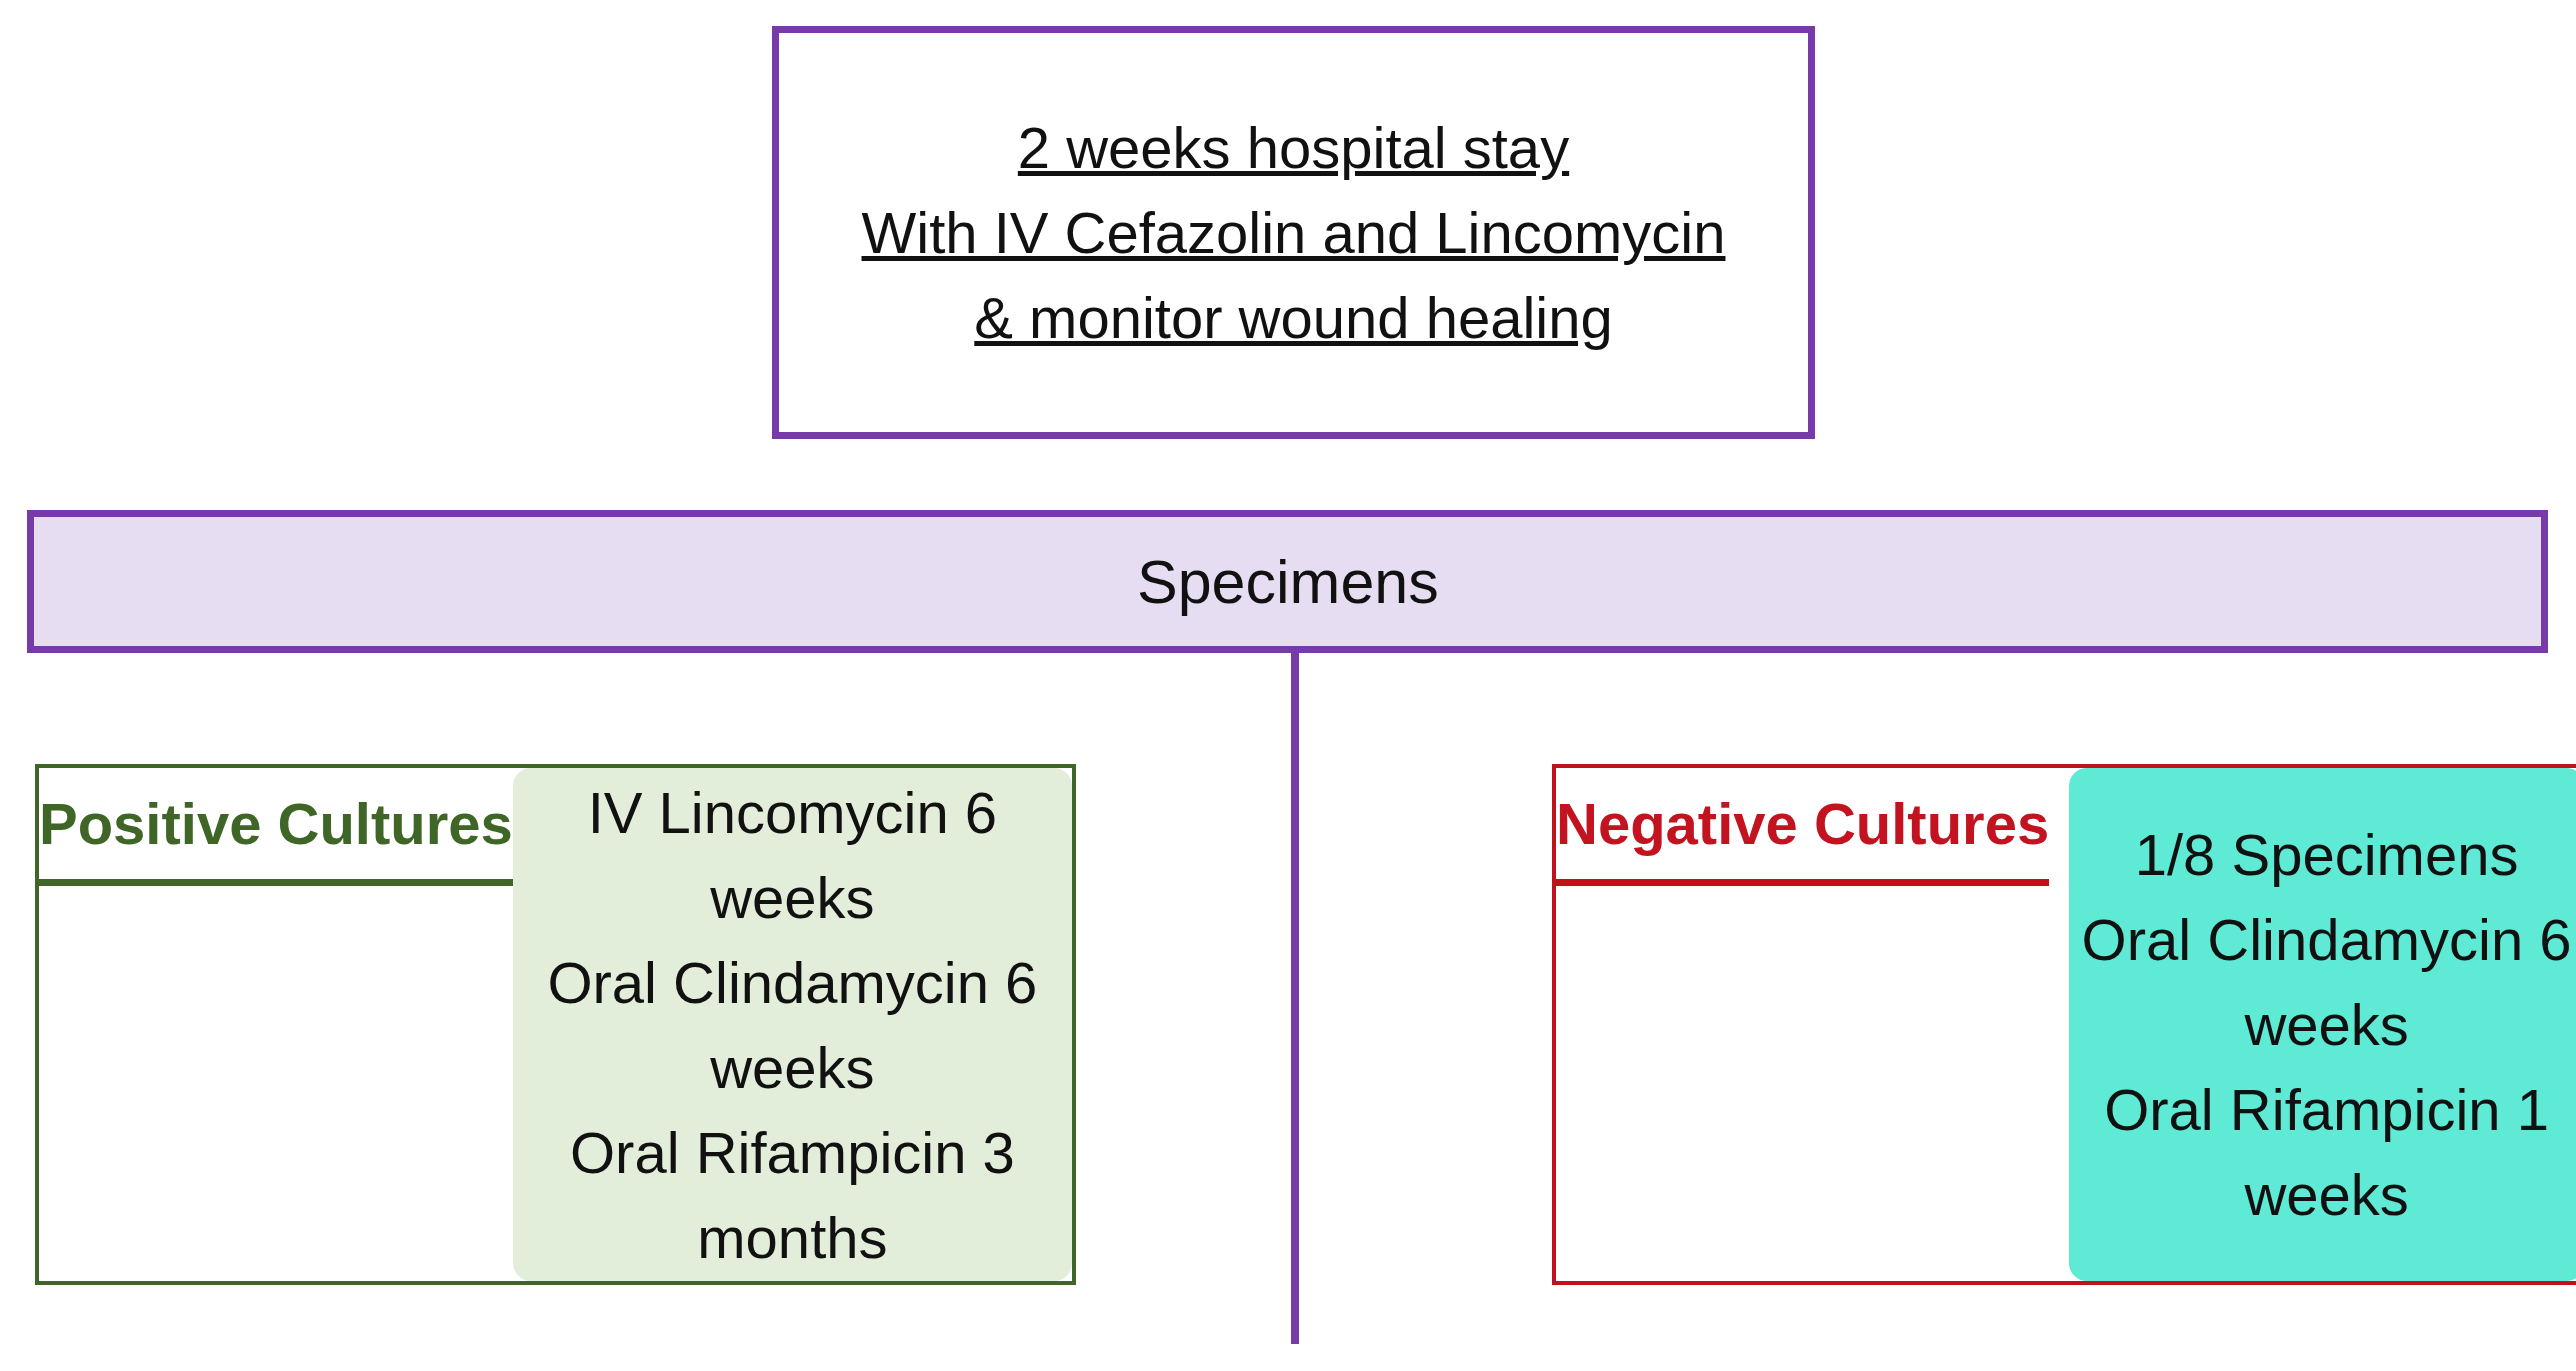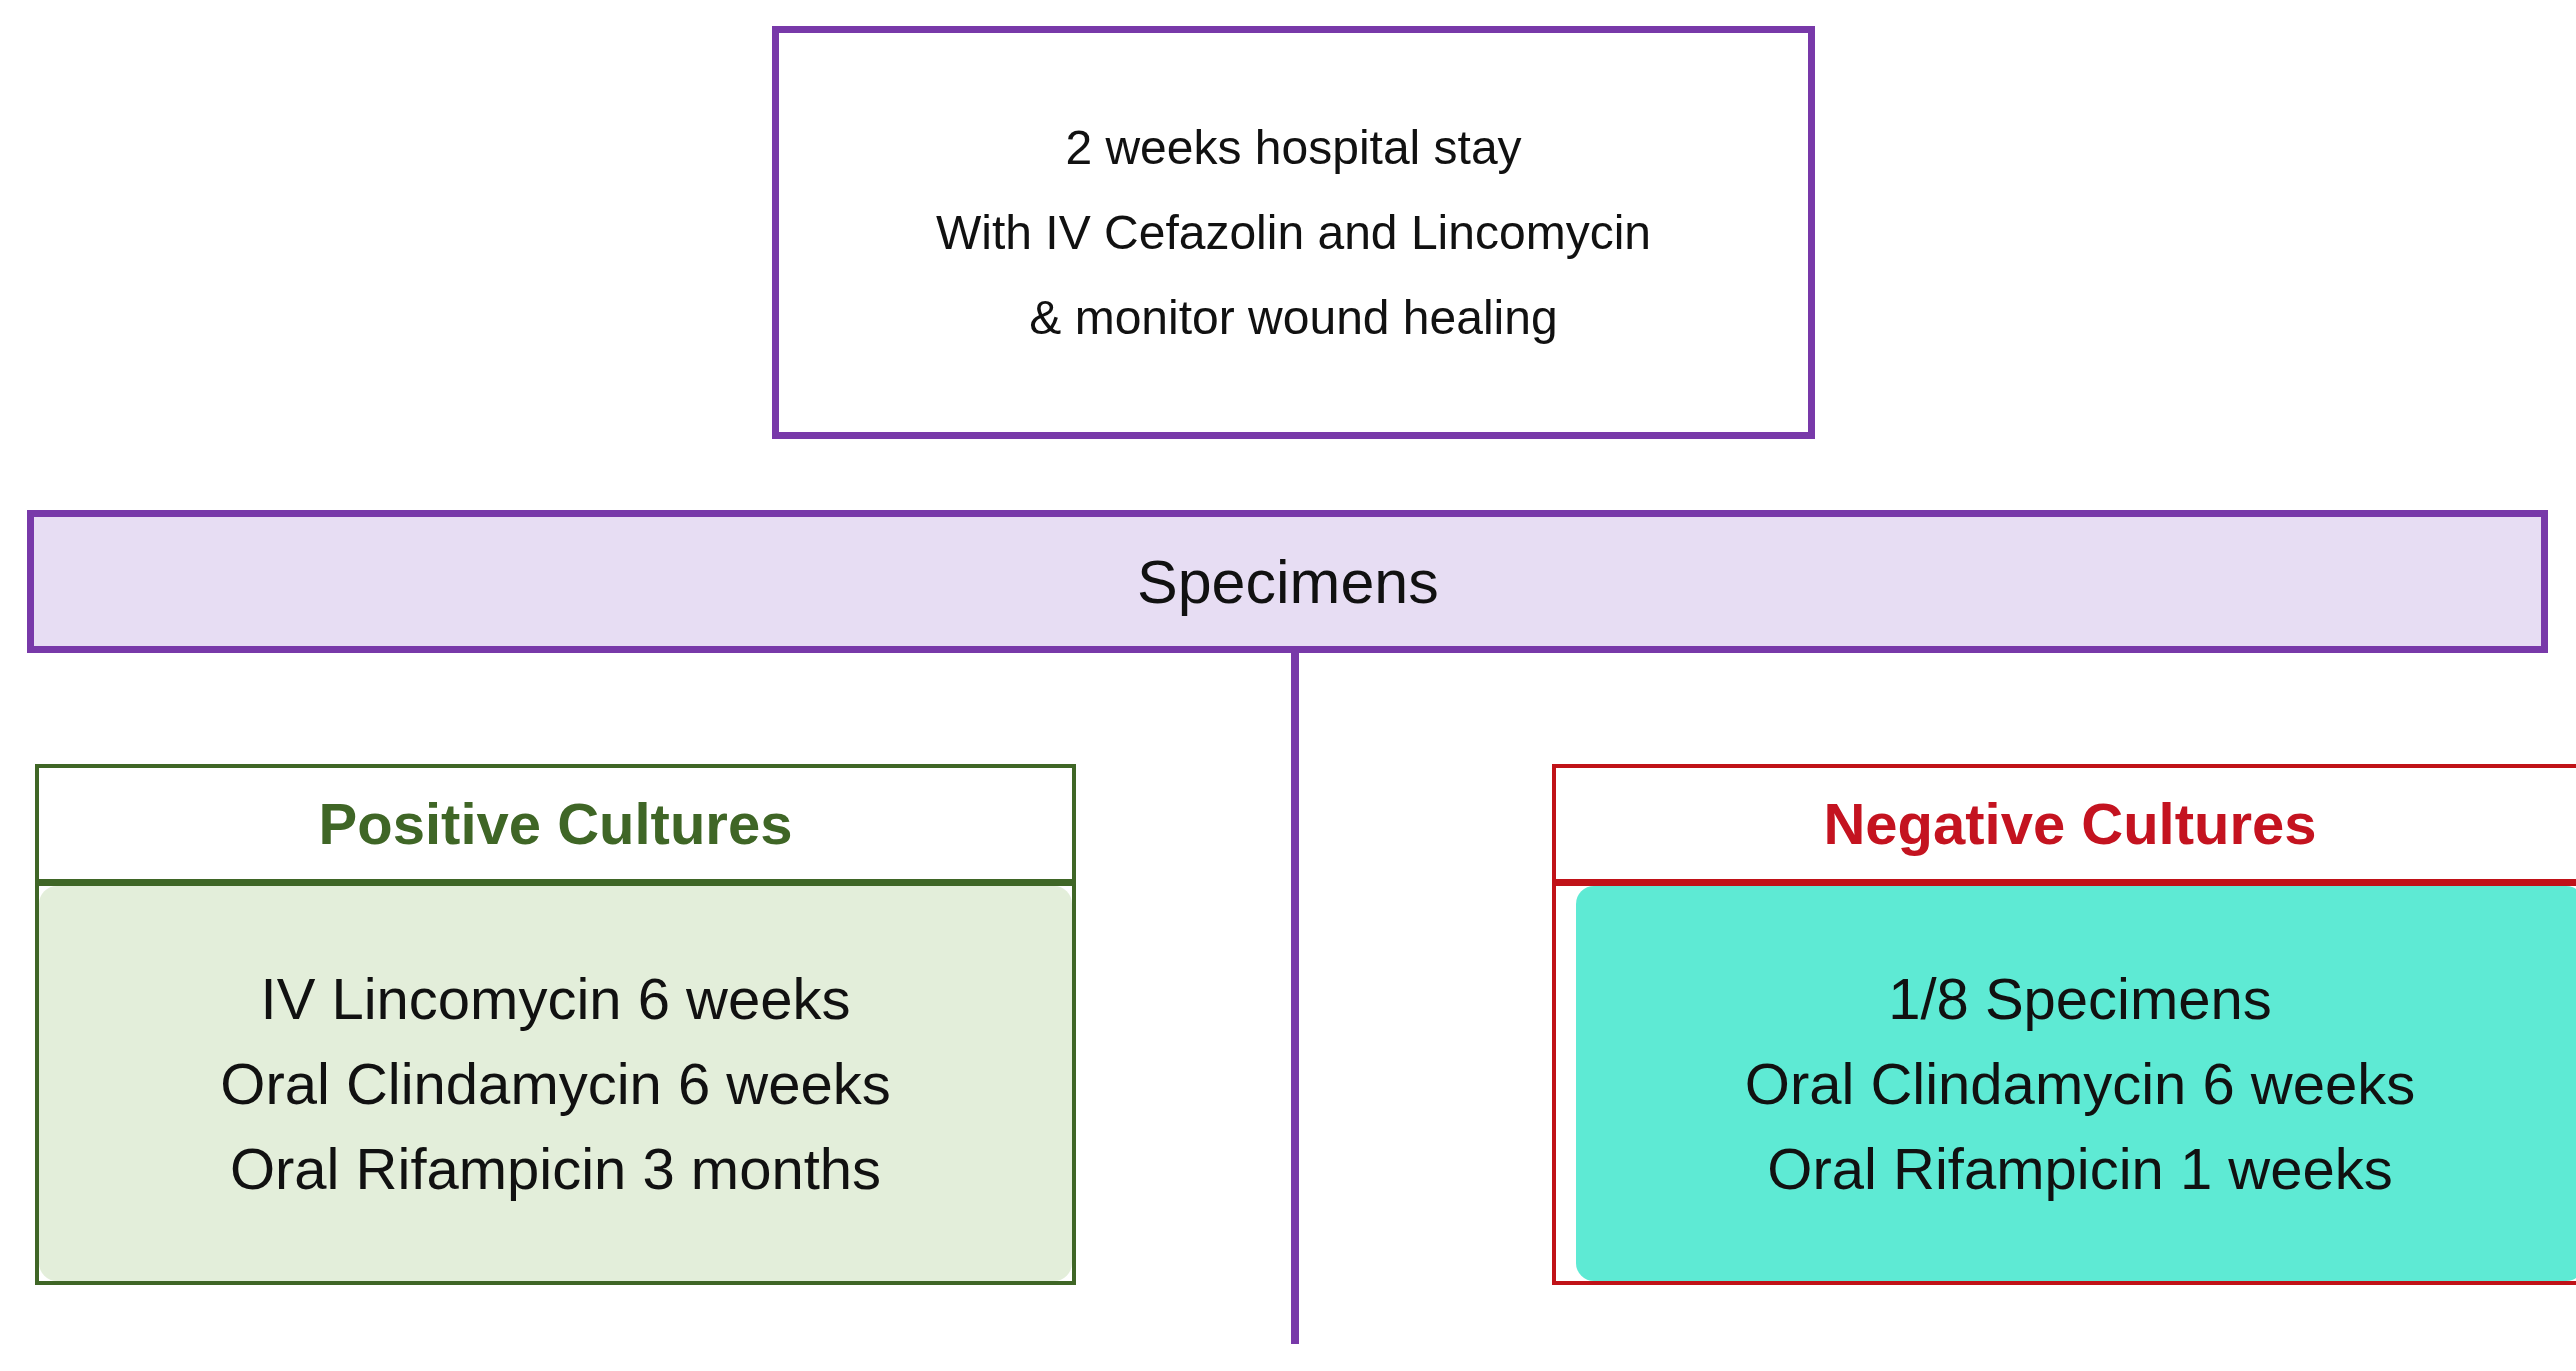--- a/index.html
+++ b/index.html
@@ -23,22 +23,23 @@
     top: 26px;
     width: 1043px;
     height: 413px;
     background: #ffffff;
     border: 7px solid #7839A9;
     display: flex;
     flex-direction: column;
     align-items: center;
     justify-content: center;
     text-align: center;
-    font-size: 48px;
+    font-size: 58px;
     line-height: 85px;
+    text-decoration: underline;
   }
 
   
   .cultures-bar {
     left: 27.4px;
     top: 510px;
     width: 2521px;
     height: 143px;
     background: #E7DDF3;
     border: 7.8px solid #7839A9;
@@ -55,21 +56,21 @@
     width: 7.8px;
     height: 691px;
     background: #7839A9;
   }
 
   
   .outcome-box {
     top: 764px;
     height: 521px;
     display: flex;
-    flex-direction: column;
+    flex-direction: row;
     background: #ffffff;
   }
   .outcome-header {
     height: 111px;
     flex: 0 0 auto;
     background: #ffffff;
     display: flex;
     align-items: center;
     justify-content: center;
     font-weight: bold;

